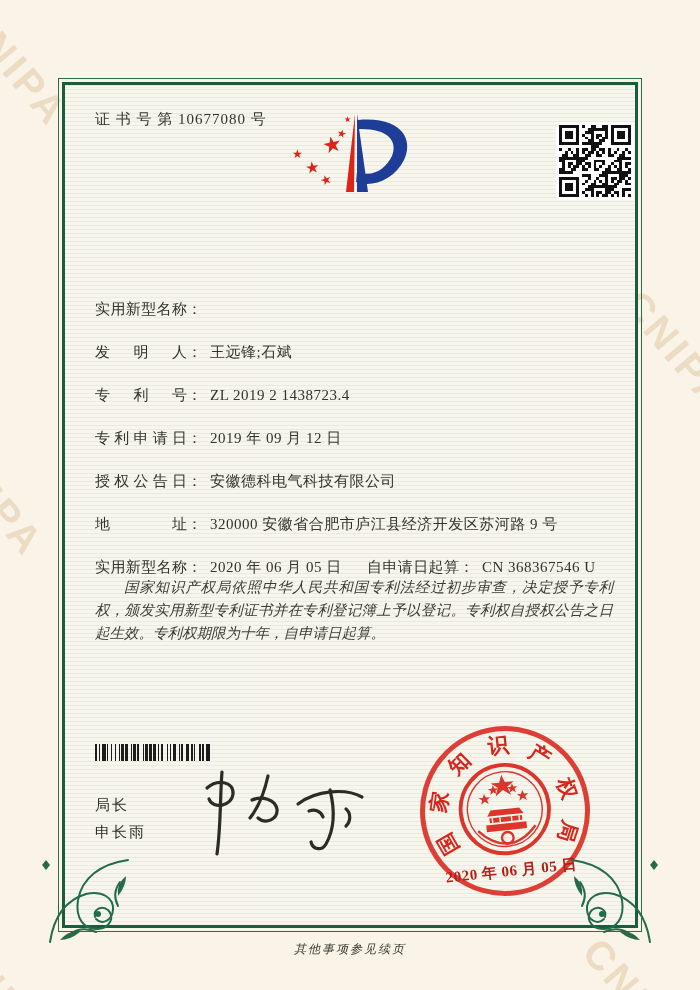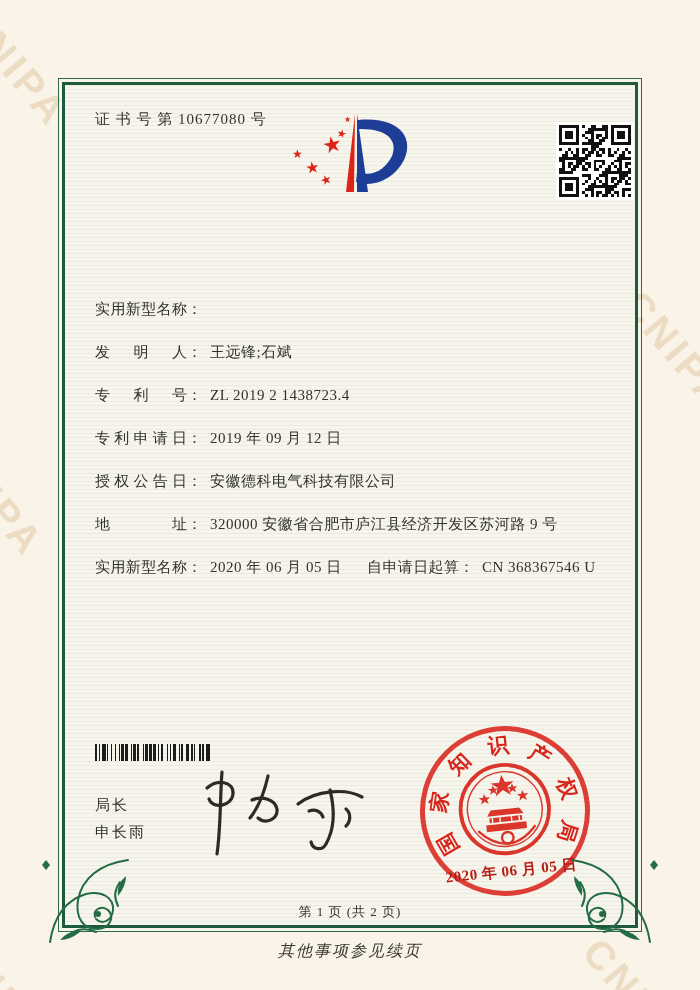--- a/index.html
+++ b/index.html
@@ -120,21 +120,21 @@
     color:#b41d16;letter-spacing:0.5px;
     font-family:"Liberation Serif","DejaVu Serif",serif;
   }
 
   .page-note{
     position:absolute;left:58px;top:903px;width:584px;
     text-align:center;font-size:13px;color:#33332d;letter-spacing:1px;
   }
   .footer-note{
     position:absolute;left:0;top:941px;width:700px;
-    text-align:center;font-size:16px;font-style:italic;color:#3a3a33;letter-spacing:2px;
+    text-align:center;font-size:12px;font-style:italic;color:#3a3a33;letter-spacing:2px;
   }
 </style>
 </head>
 <body>
 
 <div class="page">
 
   <span class="wm tan wm1">CNIPA</span>
   <span class="wm tan wm2">CNIPA</span>
   <span class="wm tan wm3">CNIPA</span>
@@ -476,20 +476,21 @@
             <span class="f-colon">：</span>
           <span class="f-value">2020 年 06 月 05 日</span>
         </span>
         <span class="f-label">自申请日起算</span>
           <span class="f-colon">：</span>
         <span class="f-value">CN 368367546 U</span>
       </div>
     </div>
 
     <div class="paragraphs">
+      <p>国家知识产权局依照中华人民共和国专利法经过初步审查，决定授予专利权，颁发实用新型专利证书并在专利登记簿上予以登记。专利权自授权公告之日起生效。专利权期限为十年，自申请日起算。</p>
     </div>
 
     <div class="barcode" id="barcode">
         <i style="width:2.4px;background:#1c1c1c"></i>
         <i style="width:1.2px;background:transparent"></i>
         <i style="width:1.2px;background:#1c1c1c"></i>
         <i style="width:2.4px;background:transparent"></i>
         <i style="width:3.5999999999999996px;background:#1c1c1c"></i>
         <i style="width:1.2px;background:transparent"></i>
         <i style="width:1.2px;background:#1c1c1c"></i>
@@ -588,18 +589,17 @@
           <path d="M36,58 v5 M44,58 v5 M56,58 v5 M64,58 v5" stroke="#f8f6ec" stroke-width="1.5"></path>
         </g>
         <g stroke="#d8251c" fill="none" stroke-width="2.5" opacity="0.92">
           <circle cx="50" cy="80" r="6"></circle>
           <path d="M20,70 C30,81 40,86 50,86 C60,86 70,81 80,70"></path>
         </g>
       </svg>
       <div class="seal-date">2020 年 06 月 05 日</div>
     </div>
 
-    <div class="page-note">第 1 页 (共 2 页)</div>
 
     <div class="footer-note">其他事项参见续页</div>
 
   </div>
 </div>
 
 </body></html>

